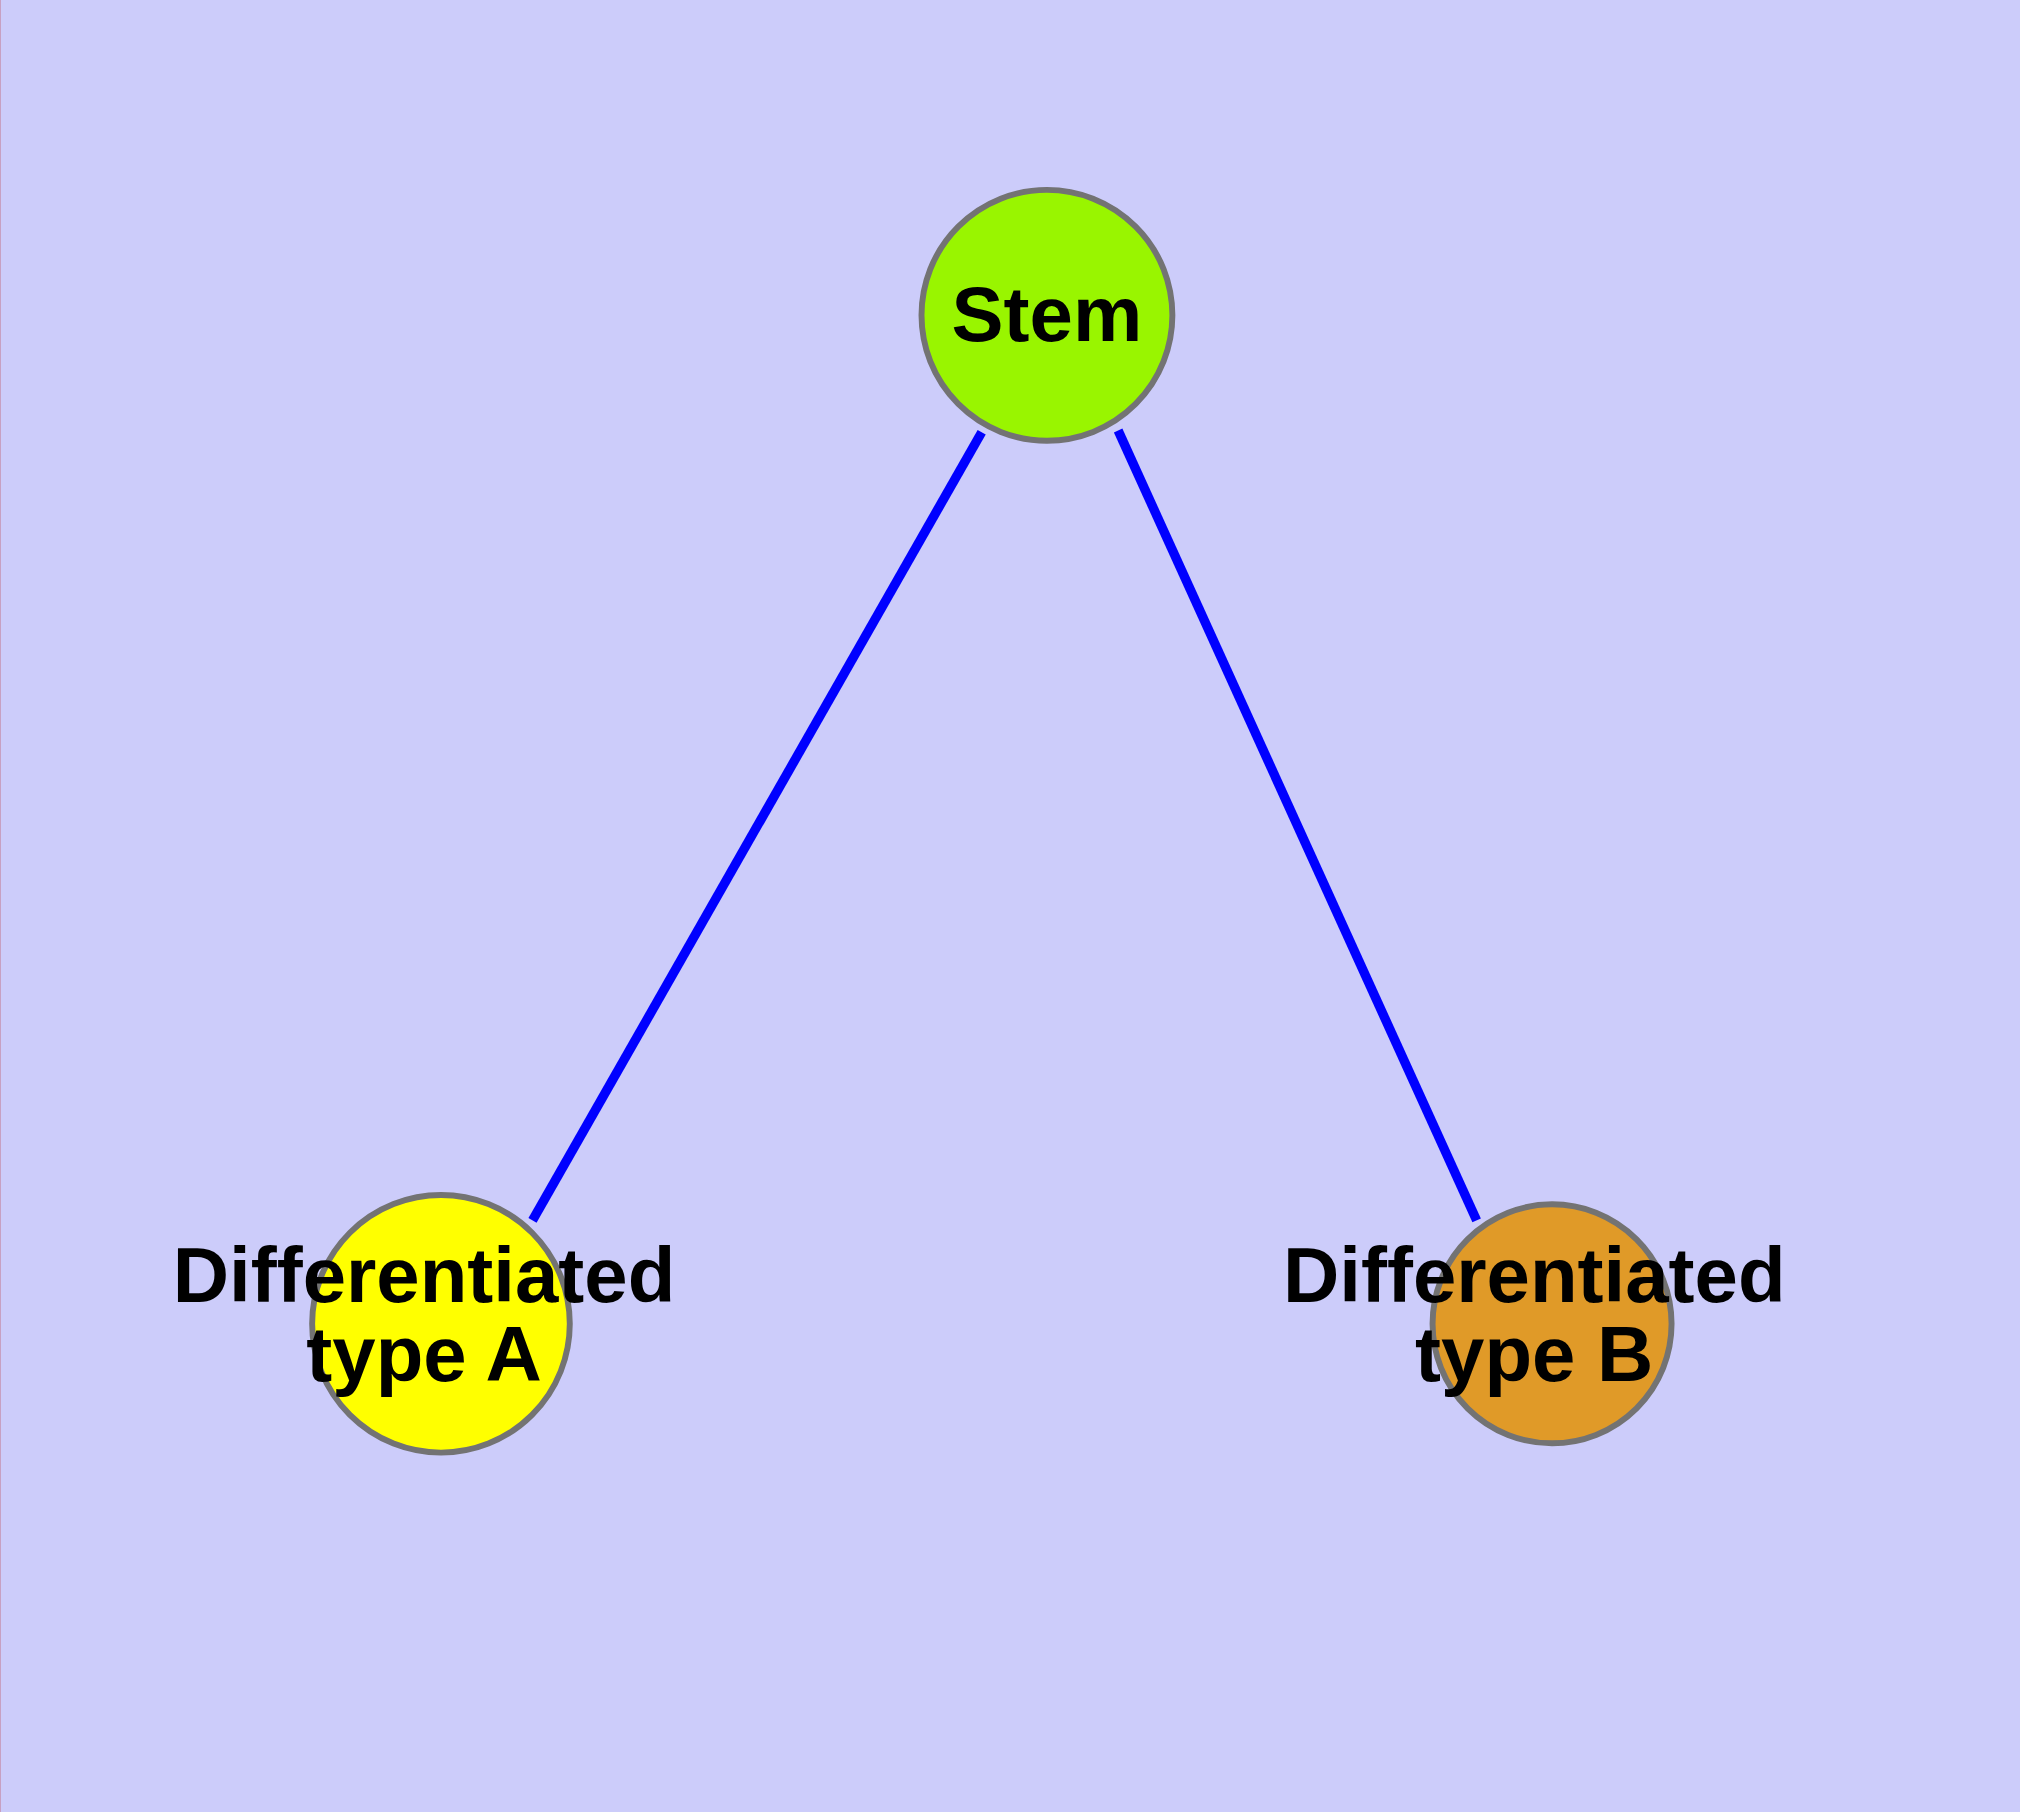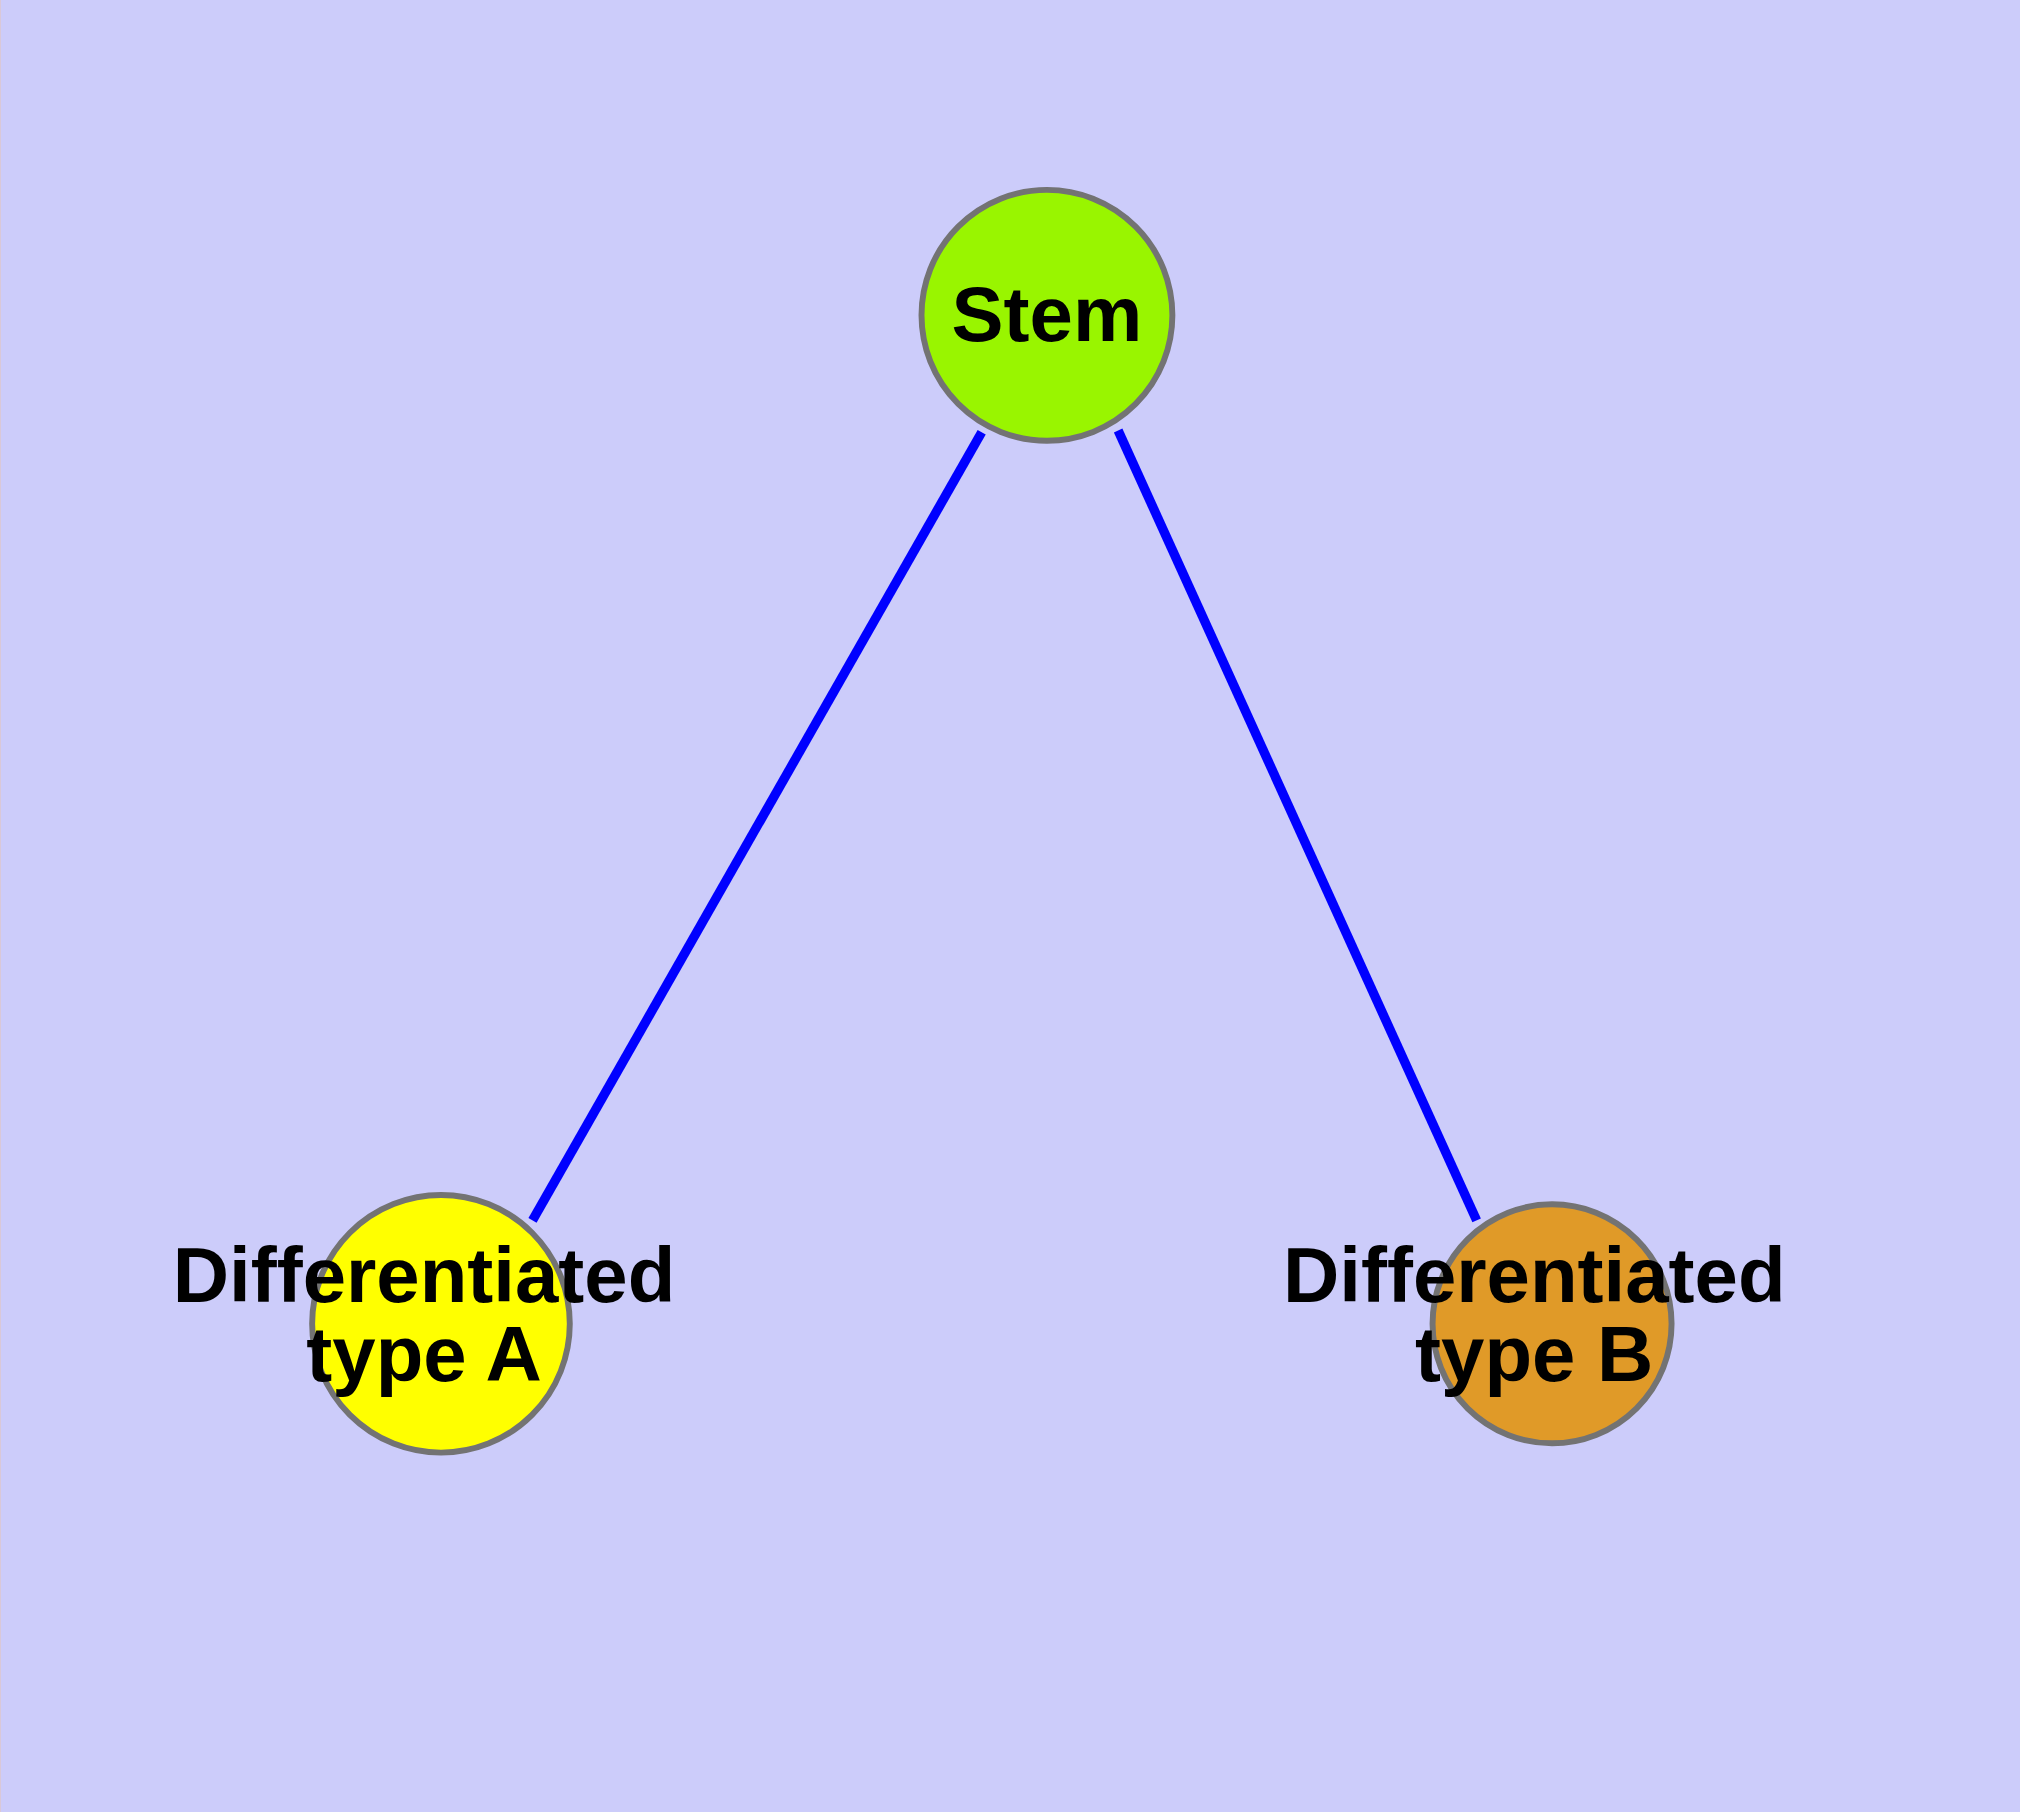--- a/index.html
+++ b/index.html
@@ -11,21 +11,21 @@
     overflow: hidden;
   }
   body {
     background: #ccccfa;
     font-family: "Liberation Sans", sans-serif;
   }
   #graph-canvas {
     position: relative;
     width: 2007px;
     height: 1812px;
-    background: #fdba74;
+    background: #b91c1c;
   }
   #graph-svg {
     position: absolute;
     top: 0;
     left: 0;
     width: 2021px;
     height: 1812px;
     display: block;
   }
   .node-label {

